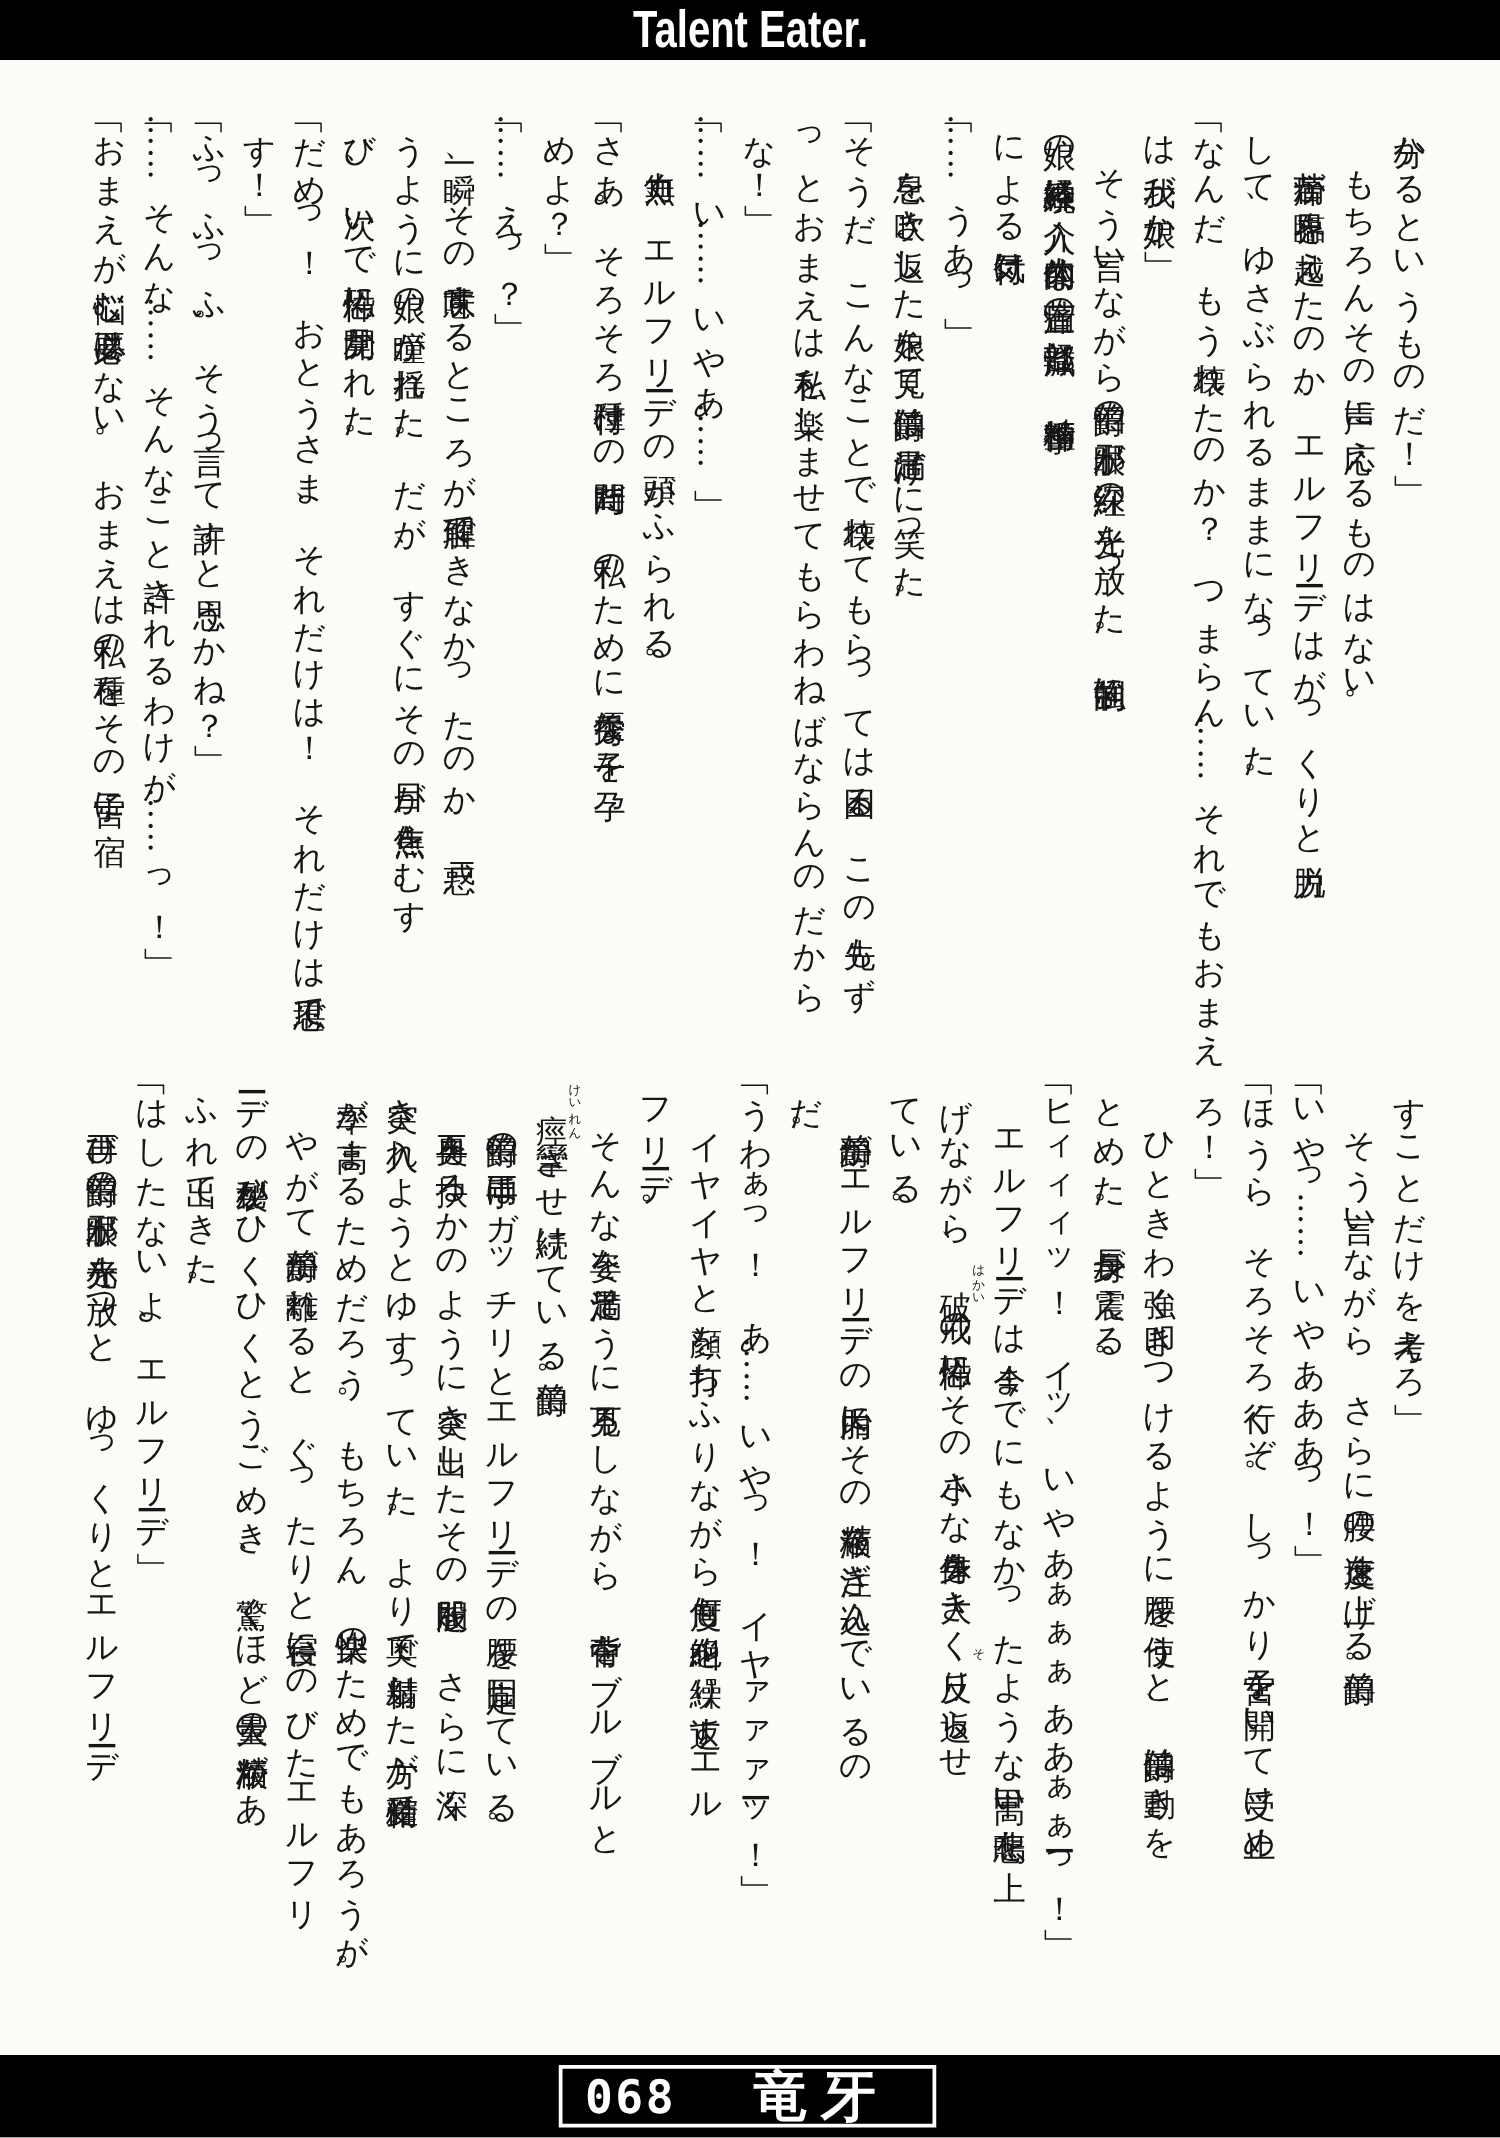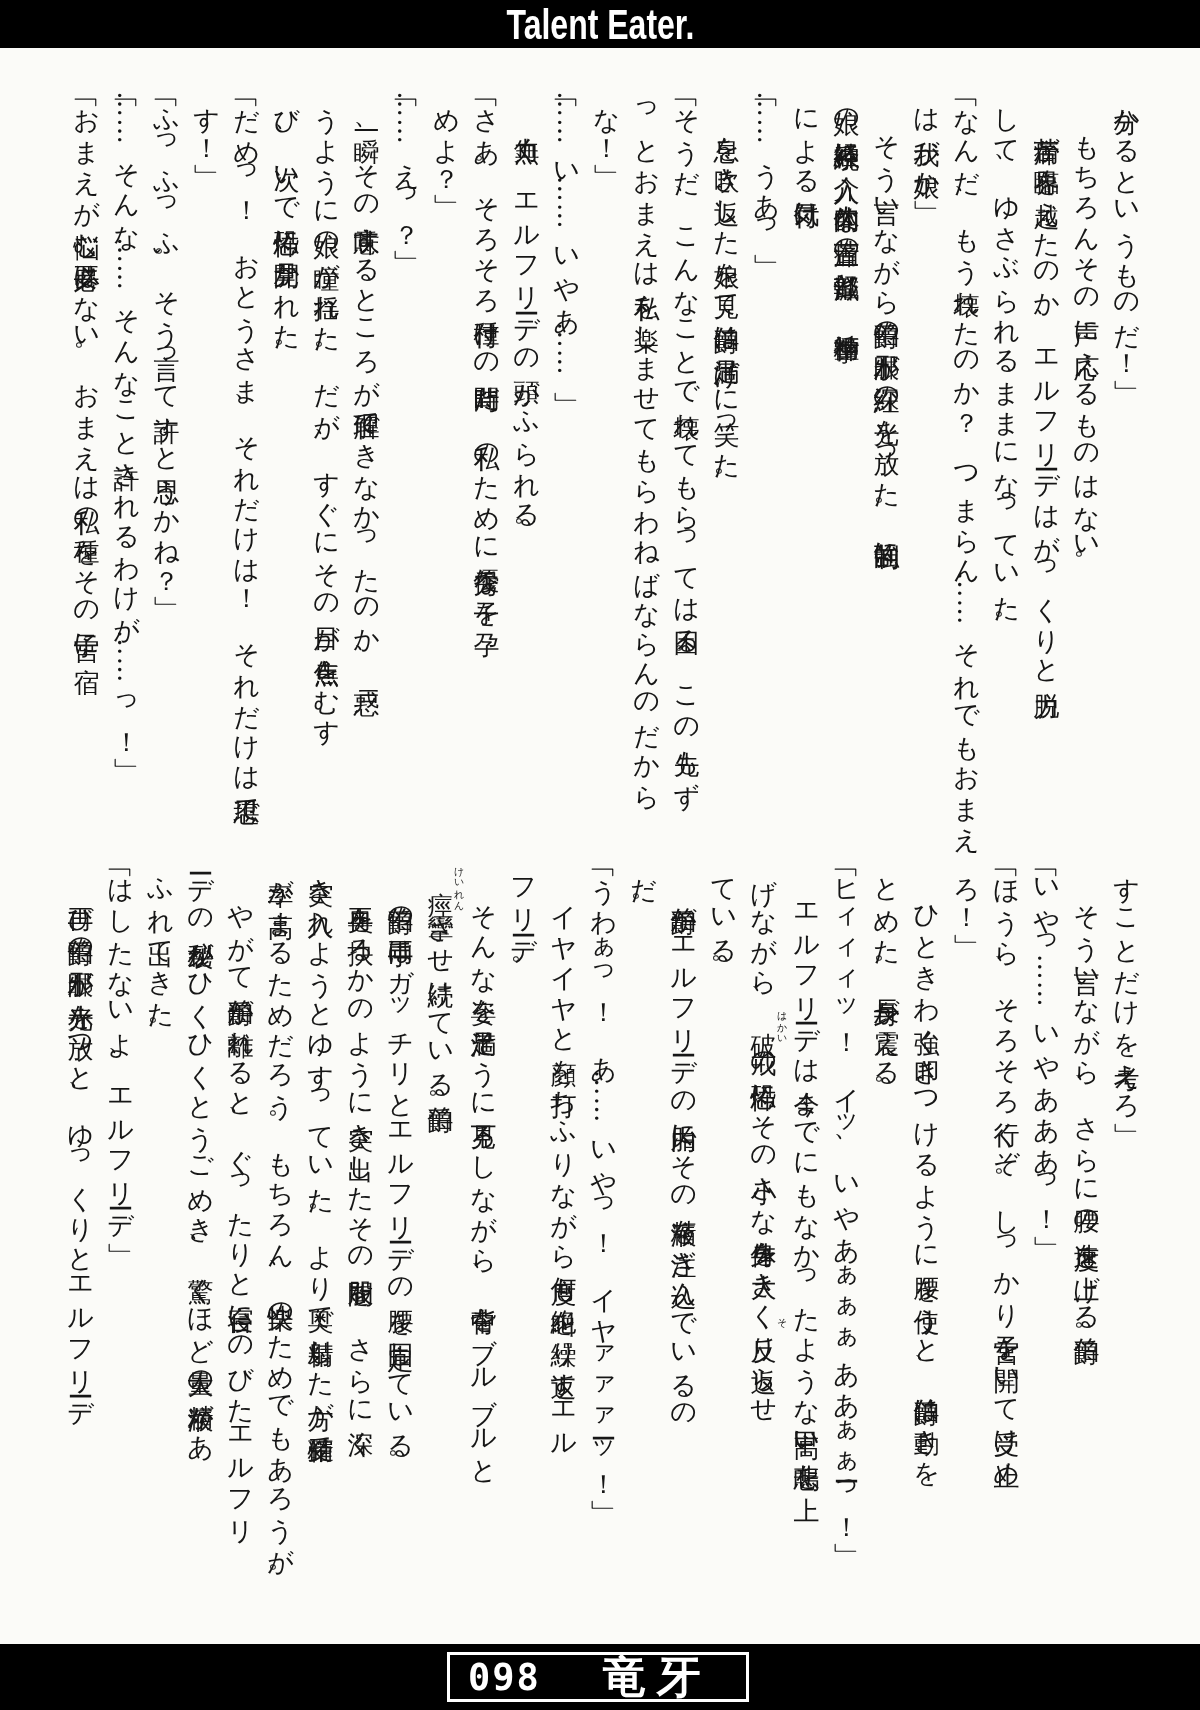--- a/index.html
+++ b/index.html
@@ -147,18 +147,18 @@
       <div class="vline">率が高まるためだろう。もちろん、快楽のためでもあろうが。</div>
       <div class="vline">　やがて伯爵が離れると、ぐったりと寝台にのびたエルフリ</div>
       <div class="vline">ーデの秘裂がひくひくとうごめき、驚くほど大量の精液があ</div>
       <div class="vline">ふれ出てきた。</div>
       <div class="vline">「はしたないよ、エルフリーデ」</div>
       <div class="vline">　再び伯爵の邪眼が赤光を放つと、ゆっくりとエルフリーデ</div>
     </div>
 
   <div class="footer-bar">
     <div class="page-number-box">
-      <span class="page-number">098</span>
+      <span class="page-number">068</span>
       <span class="chapter-title">竜牙</span>
     </div>
   </div>
 
 </div>
 
 </body></html>

